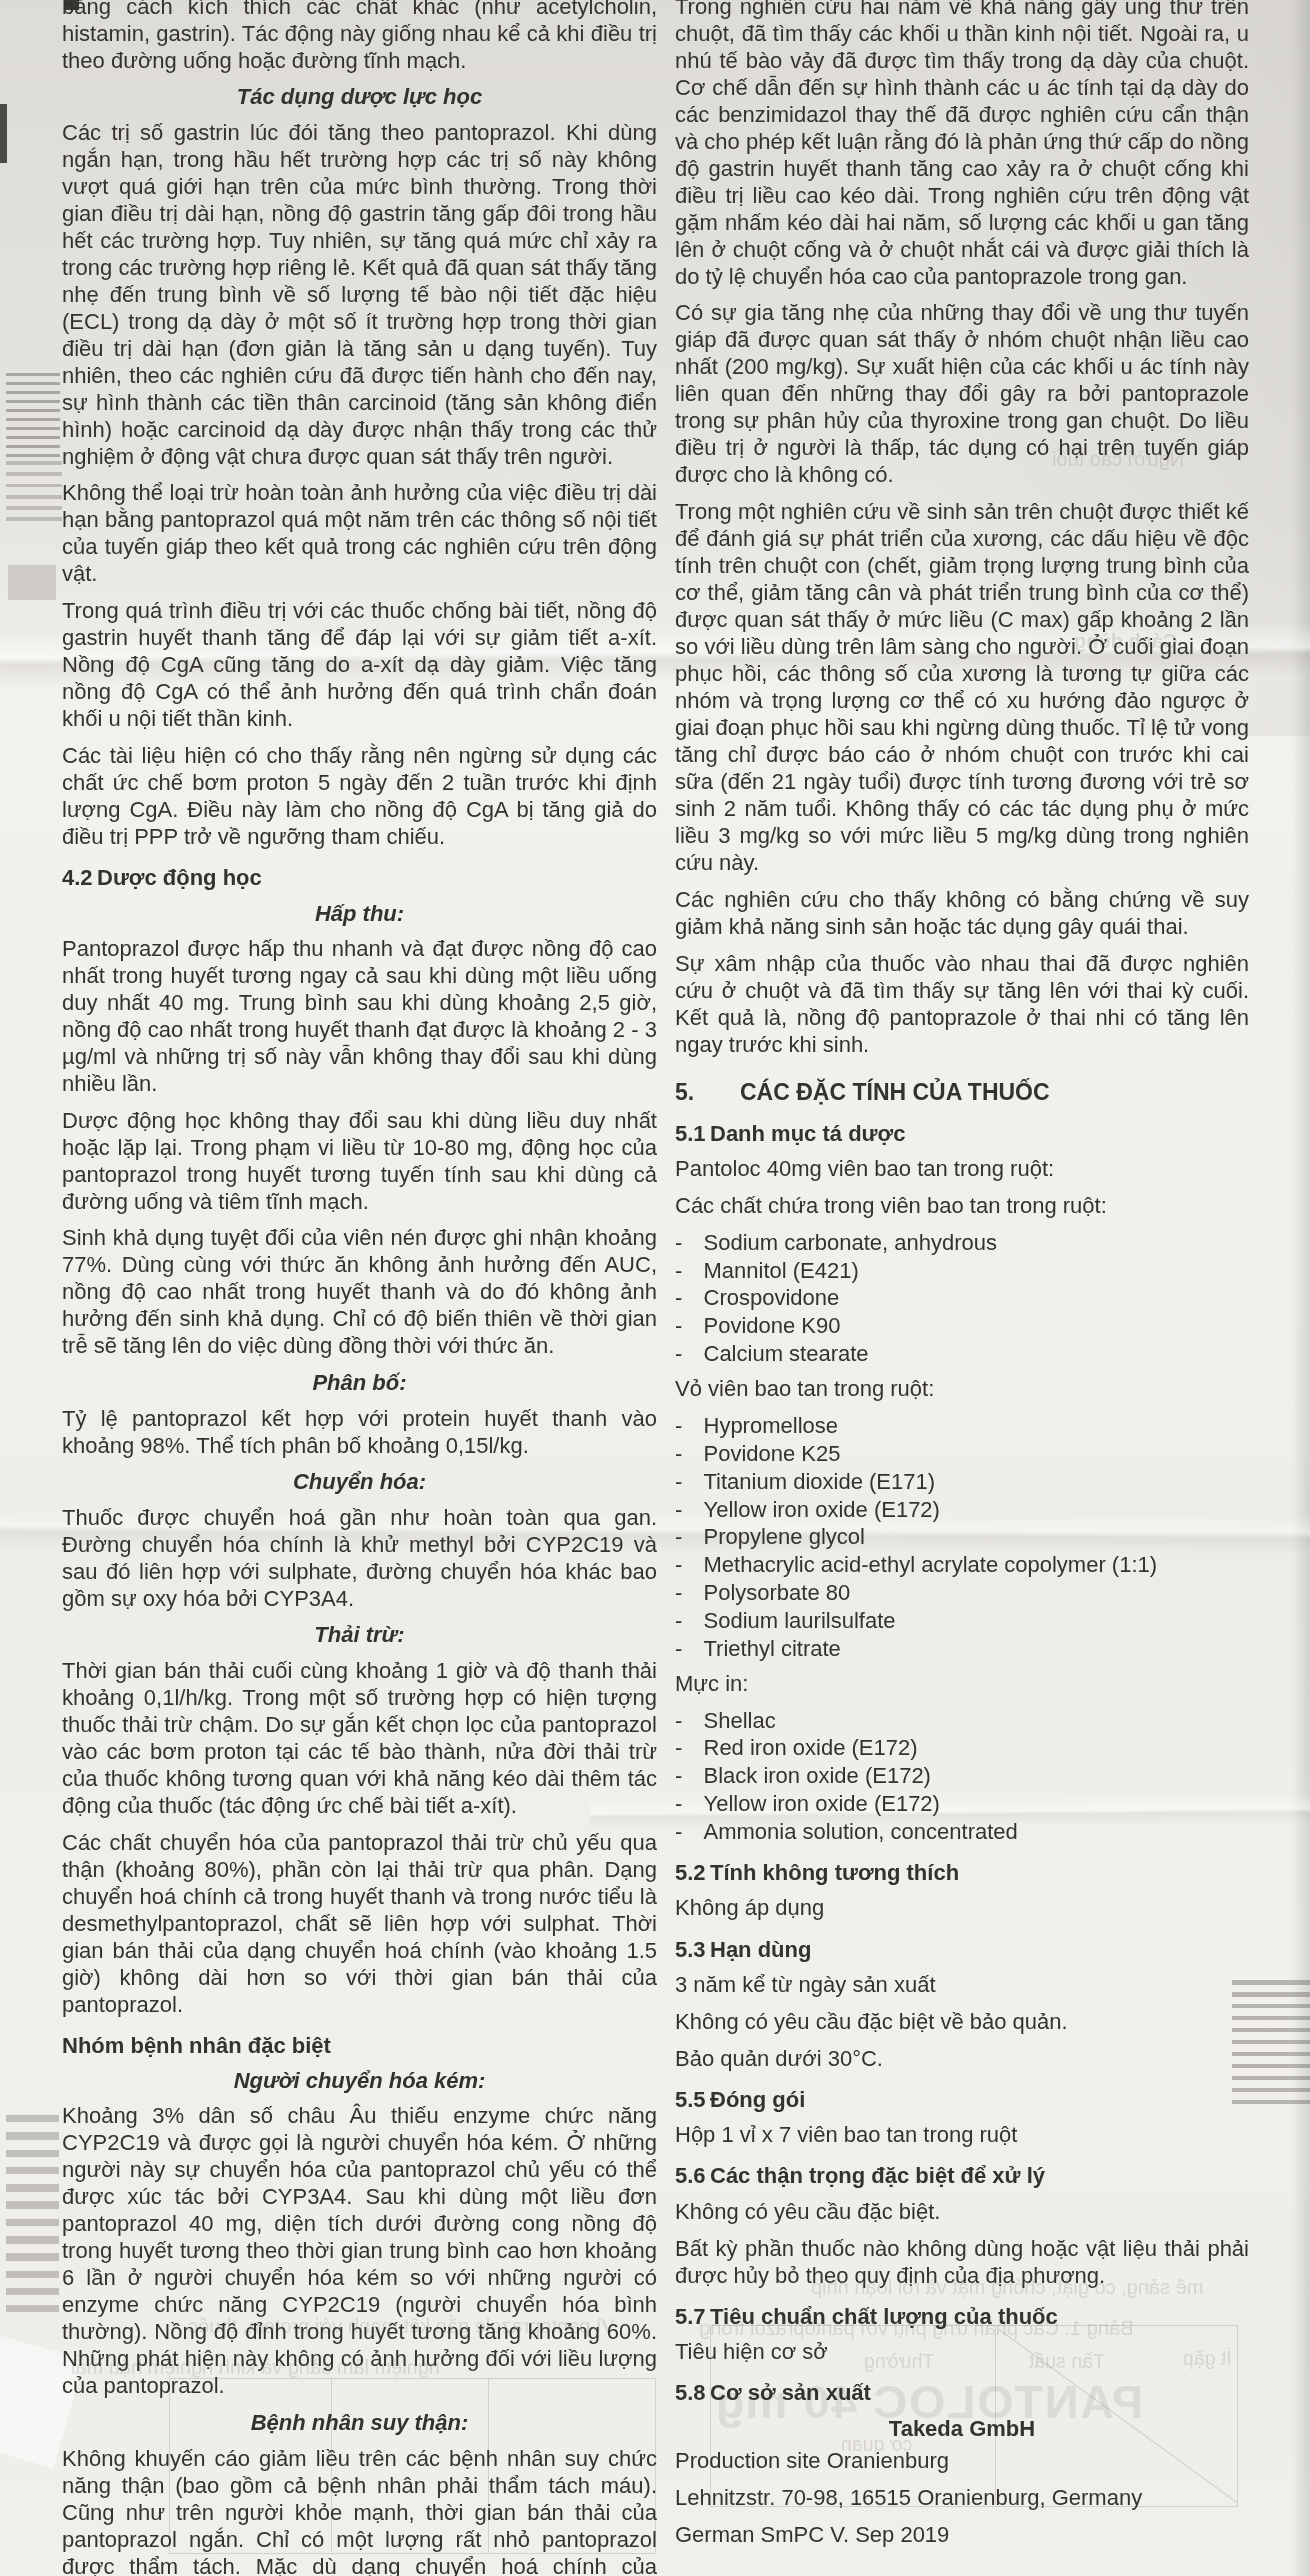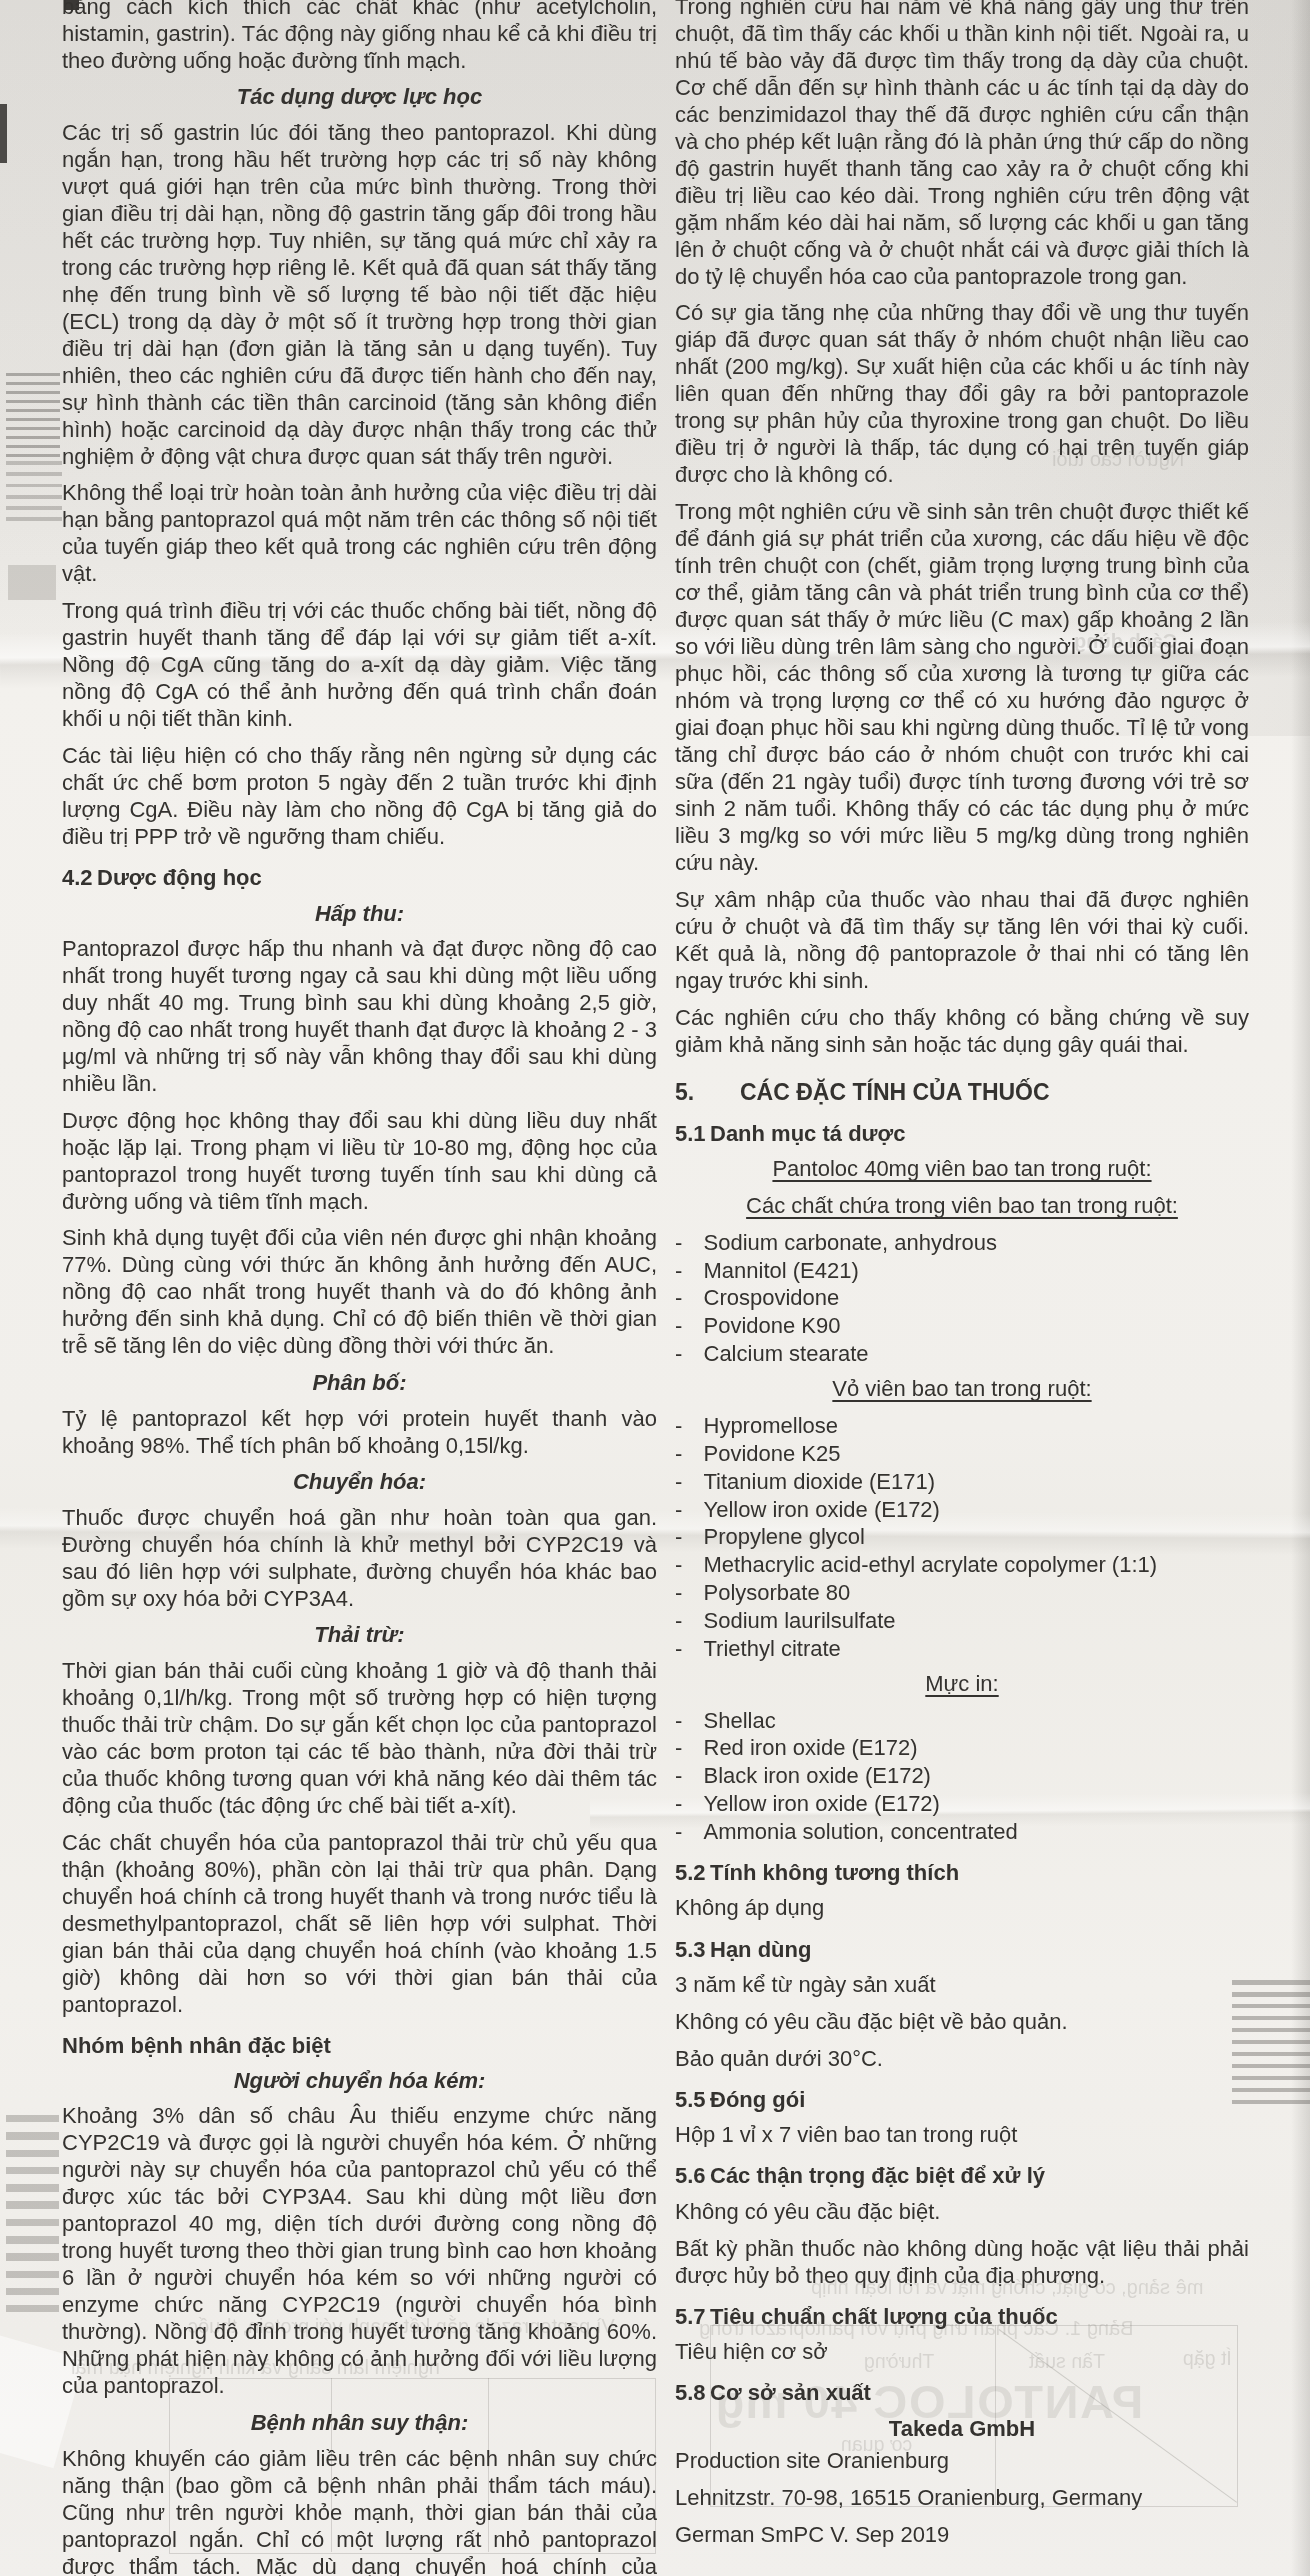--- a/index.html
+++ b/index.html
@@ -49,21 +49,21 @@
   
   .col{position:absolute;top:-7.5px;font-size:22px;line-height:27px;text-align:justify;}
   #col-left{left:62px;width:595px;}
   #col-right{left:675px;width:574px;}
   .blk{margin:0 0 9.8px;}
   .p{}
   .pb{font-weight:700;text-align:center;margin-bottom:5.3px;}
   .hbi{font-weight:700;font-style:italic;text-align:center;margin:6px 0 8.3px;}
   .hb{font-weight:700;text-align:left;margin:14.3px 0 8.3px;}
   .h1{font-weight:700;text-align:left;font-size:23px;margin:21px 0 12px;}
-  .u{text-decoration:underline;text-underline-offset:3.8px;text-align:center;margin:4.5px 0 9.8px;}
+  .u{text-underline-offset:3.8px;text-align:left;margin:4.5px 0 9.8px;}
   .num{display:inline-block;width:35px;}
   .numwide{width:65px;}
   .list{margin:0 0 8.3px;}
   .li{display:flex;text-align:left;margin:0.8px 0;}
   .dash{flex:0 0 28.5px;}
   .litext{flex:1;}
 </style>
 </head>
 <body>
 
@@ -127,22 +127,22 @@
       <div class="blk hb">Nhóm bệnh nhân đặc biệt</div>
       <div class="blk hbi">Người chuyển hóa kém:</div>
       <div class="blk p">Khoảng 3% dân số châu Âu thiếu enzyme chức năng CYP2C19 và được gọi là người chuyển hóa kém. Ở những người này sự chuyển hóa của pantoprazol chủ yếu có thể được xúc tác bởi CYP3A4. Sau khi dùng một liều đơn pantoprazol 40 mg, diện tích dưới đường cong nồng độ trong huyết tương theo thời gian trung bình cao hơn khoảng 6 lần ở người chuyển hóa kém so với những người có enzyme chức năng CYP2C19 (người chuyển hóa bình thường). Nồng độ đỉnh trong huyết tương tăng khoảng 60%. Những phát hiện này không có ảnh hưởng đối với liều lượng của pantoprazol.</div>
       <div class="blk hbi">Bệnh nhân suy thận:</div>
       <div class="blk p">Không khuyến cáo giảm liều trên các bệnh nhân suy chức năng thận (bao gồm cả bệnh nhân phải thẩm tách máu). Cũng như trên người khỏe mạnh, thời gian bán thải của pantoprazol ngắn. Chỉ có một lượng rất nhỏ pantoprazol được thẩm tách. Mặc dù dạng chuyển hoá chính của pantoprazol có thời gian</div>
     </div>
   <div class="col" id="col-right">
       <div class="blk p cut">Trong nghiên cứu hai năm về khả năng gây ung thư trên chuột, đã tìm thấy các khối u thần kinh nội tiết. Ngoài ra, u nhú tế bào vảy đã được tìm thấy trong dạ dày của chuột. Cơ chế dẫn đến sự hình thành các u ác tính tại dạ dày do các benzimidazol thay thế đã được nghiên cứu cẩn thận và cho phép kết luận rằng đó là phản ứng thứ cấp do nồng độ gastrin huyết thanh tăng cao xảy ra ở chuột cống khi điều trị liều cao kéo dài. Trong nghiên cứu trên động vật gặm nhấm kéo dài hai năm, số lượng các khối u gan tăng lên ở chuột cống và ở chuột nhắt cái và được giải thích là do tỷ lệ chuyển hóa cao của pantoprazole trong gan.</div>
       <div class="blk p">Có sự gia tăng nhẹ của những thay đổi về ung thư tuyến giáp đã được quan sát thấy ở nhóm chuột nhận liều cao nhất (200 mg/kg). Sự xuất hiện của các khối u ác tính này liên quan đến những thay đổi gây ra bởi pantoprazole trong sự phân hủy của thyroxine trong gan chuột. Do liều điều trị ở người là thấp, tác dụng có hại trên tuyến giáp được cho là không có.</div>
       <div class="blk p">Trong một nghiên cứu về sinh sản trên chuột được thiết kế để đánh giá sự phát triển của xương, các dấu hiệu về độc tính trên chuột con (chết, giảm trọng lượng trung bình của cơ thể, giảm tăng cân và phát triển trung bình của cơ thể) được quan sát thấy ở mức liều (C max) gấp khoảng 2 lần so với liều dùng trên lâm sàng cho người. Ở cuối giai đoạn phục hồi, các thông số của xương là tương tự giữa các nhóm và trọng lượng cơ thể có xu hướng đảo ngược ở giai đoạn phục hồi sau khi ngừng dùng thuốc. Tỉ lệ tử vong tăng chỉ được báo cáo ở nhóm chuột con trước khi cai sữa (đến 21 ngày tuổi) được tính tương đương với trẻ sơ sinh 2 năm tuổi. Không thấy có các tác dụng phụ ở mức liều 3 mg/kg so với mức liều 5 mg/kg dùng trong nghiên cứu này.</div>
+      <div class="blk p">Các nghiên cứu cho thấy không có bằng chứng về suy giảm khả năng sinh sản hoặc tác dụng gây quái thai.</div>
       <div class="blk p">Sự xâm nhập của thuốc vào nhau thai đã được nghiên cứu ở chuột và đã tìm thấy sự tăng lên với thai kỳ cuối. Kết quả là, nồng độ pantoprazole ở thai nhi có tăng lên ngay trước khi sinh.</div>
-      <div class="blk p">Các nghiên cứu cho thấy không có bằng chứng về suy giảm khả năng sinh sản hoặc tác dụng gây quái thai.</div>
       <div class="blk h1"><span class="num numwide">5.</span><span>CÁC ĐẶC TÍNH CỦA THUỐC</span></div>
       <div class="blk hb"><span class="num">5.1</span><span>Danh mục tá dược</span></div>
       <div class="blk u">Pantoloc 40mg viên bao tan trong ruột:</div>
       <div class="blk u">Các chất chứa trong viên bao tan trong ruột:</div>
       <div class="list">
         <div class="li">
           <span class="dash">-</span>
           <span class="litext">Sodium carbonate, anhydrous</span>
         </div>
         <div class="li">

